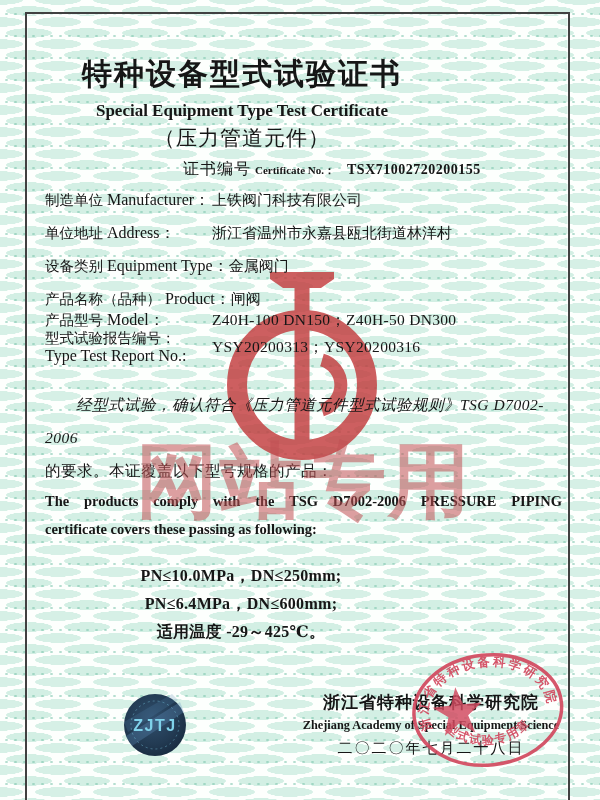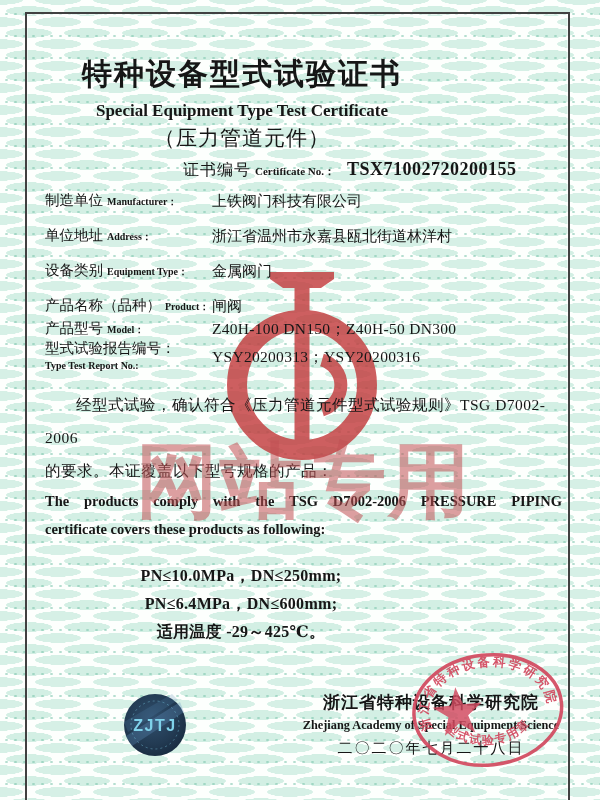--- a/index.html
+++ b/index.html
@@ -18,38 +18,38 @@
     border:2px solid #414141;border-bottom:none;box-shadow:inset 0 0 0 1px rgba(255,255,255,.5);}
   
   .header{position:absolute;top:54px;left:0;width:484px;text-align:center;z-index:2;}
   .title-zh{font-size:30px;font-weight:bold;letter-spacing:2px;}
   .title-en{font-size:17px;font-weight:bold;margin-top:6px;}
   .subtitle-zh{font-size:21px;letter-spacing:1px;margin-top:3px;}
   .subtitle-en{font-size:14px;font-weight:bold;margin-top:4px;}
   .certno{position:absolute;top:159px;left:183px;z-index:2;white-space:nowrap;}
   .certno .zh{font-size:16px;letter-spacing:1px;}
   .certno .en{font-size:11px;font-weight:bold;}
-  .certno .num{font-size:18px;font-weight:bold;letter-spacing:.5px;margin-left:8px;}
+  .certno .num{font-size:14px;font-weight:bold;letter-spacing:.5px;margin-left:8px;}
   
   .fields{position:absolute;left:45px;top:190px;width:520px;z-index:2;}
   .frow{display:flex;align-items:center;margin-bottom:13px;}
   .frow .flabel{min-width:167px;line-height:20px;}
   .frow .zh{font-size:14.5px;}
-  .frow .en{font-size:10px;font-weight:bold;}
+  .frow .en{font-size:16px;font-weight:normal;}
   .frow .fvalue{font-size:15px;line-height:20px;}
   .frow .bold-val{font-weight:normal;font-size:15.5px;letter-spacing:.3px;}
   .frow.r3{}
   .frow.r4{margin-bottom:1px;}
   .frow.r5{margin-bottom:0px;}
   .frow.r6 .flabel div{line-height:17px;}
   
   .statement{position:absolute;left:45px;top:388px;width:517px;z-index:2;}
   .statement p{margin:0;}
   .st-zh{font-size:15.5px;line-height:33px;letter-spacing:.5px;}
-  .st-zh.indent{text-indent:2em;}
+  .st-zh.indent{text-indent:2em;font-style:italic;}
   .st-en{font-size:14.5px;font-weight:bold;line-height:28px;}
   .st-en.just{text-align:justify;text-align-last:justify;}
   
   .specs{position:absolute;left:0;top:562px;width:482px;text-align:center;z-index:2;}
   .specs div{font-size:16px;font-weight:bold;line-height:28px;letter-spacing:.3px;}
   
   .footer{position:absolute;left:288px;top:691px;width:286px;text-align:center;z-index:2;}
   .issuer-zh{font-size:17px;font-weight:600;letter-spacing:1px;}
   .issuer-en{font-size:12.3px;font-weight:bold;margin-top:4px;}
   .date-zh{font-size:15px;letter-spacing:2px;margin-top:6px;}
@@ -131,21 +131,21 @@
       <div class="en">Type Test Report No.:</div>
     </span>
     <span class="fvalue bold-val">YSY20200313；YSY20200316</span>
   </div>
 </div>
 
 <div class="statement">
   <p class="st-zh indent">经型式试验，确认符合《压力管道元件型式试验规则》TSG D7002-2006</p>
   <p class="st-zh">的要求。本证覆盖以下型号规格的产品：</p>
   <p class="st-en just">The products comply with the TSG D7002-2006 PRESSURE PIPING</p>
-  <p class="st-en">certificate covers these products as following:</p>
+  <p class="st-en">certificate covers these passing as following:</p>
 </div>
 
 <div class="specs">
   <div>PN≤10.0MPa，DN≤250mm;</div>
   <div>PN≤6.4MPa，DN≤600mm;</div>
   <div>适用温度 -29～425℃。</div>
 </div>
 
 <div class="footer">
   <div class="issuer-zh">浙江省特种设备科学研究院</div>

